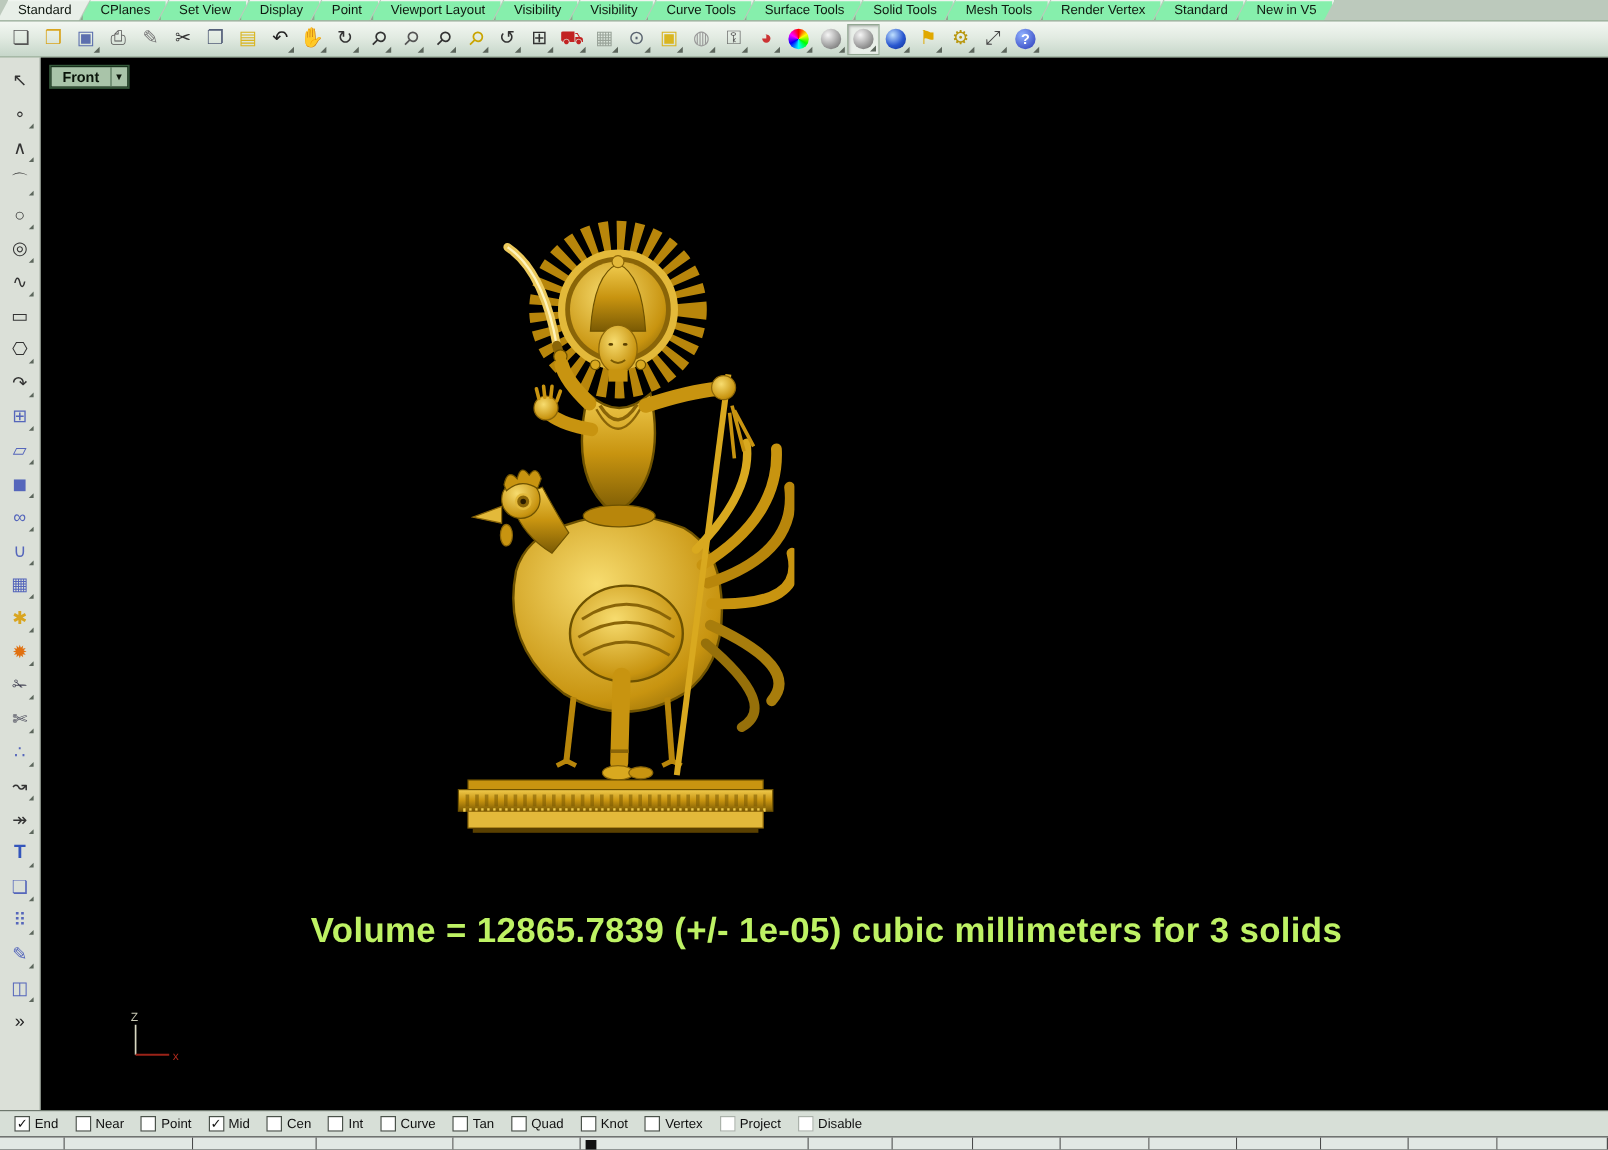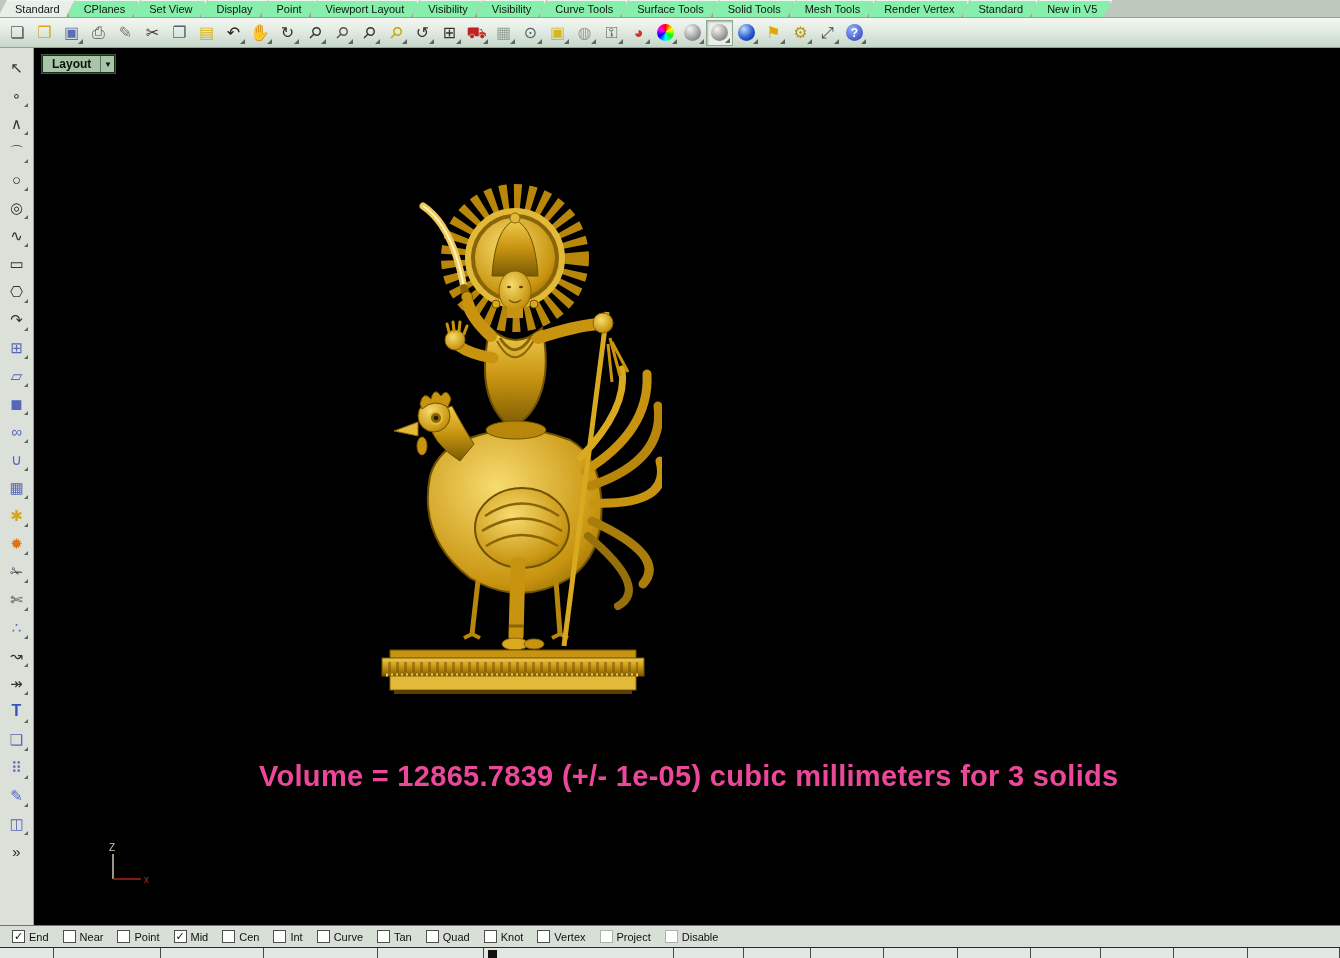--- a/index.html
+++ b/index.html
@@ -428,21 +428,21 @@
         <div class="sbtn" data-name="icon-expand-more">
           <span class="g" data-name="sidebar-tool-glyph" style="color: rgb(34, 34, 34);">»</span>
 
         </div>
 
     </div>
 
     <div class="viewport" data-name="front-viewport">
 
       <div class="vtab" data-name="viewport-title-tab">
-        <span class="vtab-label" data-name="viewport-title">Layout</span>
+        <span class="vtab-label" data-name="viewport-title">Front</span>
         <span class="vtab-arrow" data-name="viewport-menu-arrow-icon">▼</span>
       </div>
 
       <svg class="statue" viewBox="0 0 302 524" data-name="statue-golden-deity-on-rooster" xmlns="http://www.w3.org/2000/svg">
         <defs>
           <linearGradient id="gV" x1="0" y1="0" x2="0" y2="1">
             <stop offset="0" stop-color="#f0cb4e"></stop>
               <stop offset=".5" stop-color="#c89410"></stop>
               <stop offset="1" stop-color="#7a5a04"></stop>
           </linearGradient>
@@ -516,21 +516,21 @@
         <rect x="147" y="132" width="16" height="10" fill="#c89410"></rect>
 
         <rect x="30" y="474" width="246" height="9" fill="#c89410" stroke="#6e5200"></rect>
         <rect x="22" y="482" width="262" height="18" fill="url(#gV)" stroke="#6e5200"></rect>
         <line x1="28" y1="491" x2="278" y2="491" stroke="#7a5a04" stroke-width="10" stroke-dasharray="3 5" opacity=".55"></line>
         <line x1="26" y1="499" x2="280" y2="499" stroke="#f0cb4e" stroke-width="3" stroke-dasharray="2 3"></line>
         <rect x="30" y="500" width="246" height="14" fill="#e3b93a" stroke="#8a6508"></rect>
         <rect x="34" y="514" width="238" height="4" fill="#5a4000"></rect>
       </svg>
 
-      <div class="volume" data-name="volume-result-text" style="color:#ec4899;">Volume = 12865.7839 (+/- 1e-05) cubic millimeters for 3 solids</div>
+      <div class="volume" data-name="volume-result-text" style="color:#bef264;">Volume = 12865.7839 (+/- 1e-05) cubic millimeters for 3 solids</div>
 
       <svg class="axis" viewBox="0 0 60 48" data-name="cplane-axis-indicator" xmlns="http://www.w3.org/2000/svg">
         <line x1="17" y1="13" x2="17" y2="38" stroke="#d8d8c2" stroke-width="1.4"></line>
         <line x1="17" y1="38" x2="45" y2="38" stroke="#9b2318" stroke-width="1.6"></line>
         <text x="13" y="10" font-size="10" fill="#c8c8b4" data-name="axis-z-label">Z</text>
         <text x="48" y="42" font-size="10" fill="#b02a1d" data-name="axis-x-label">x</text>
       </svg>
 
     </div>
   </div>

